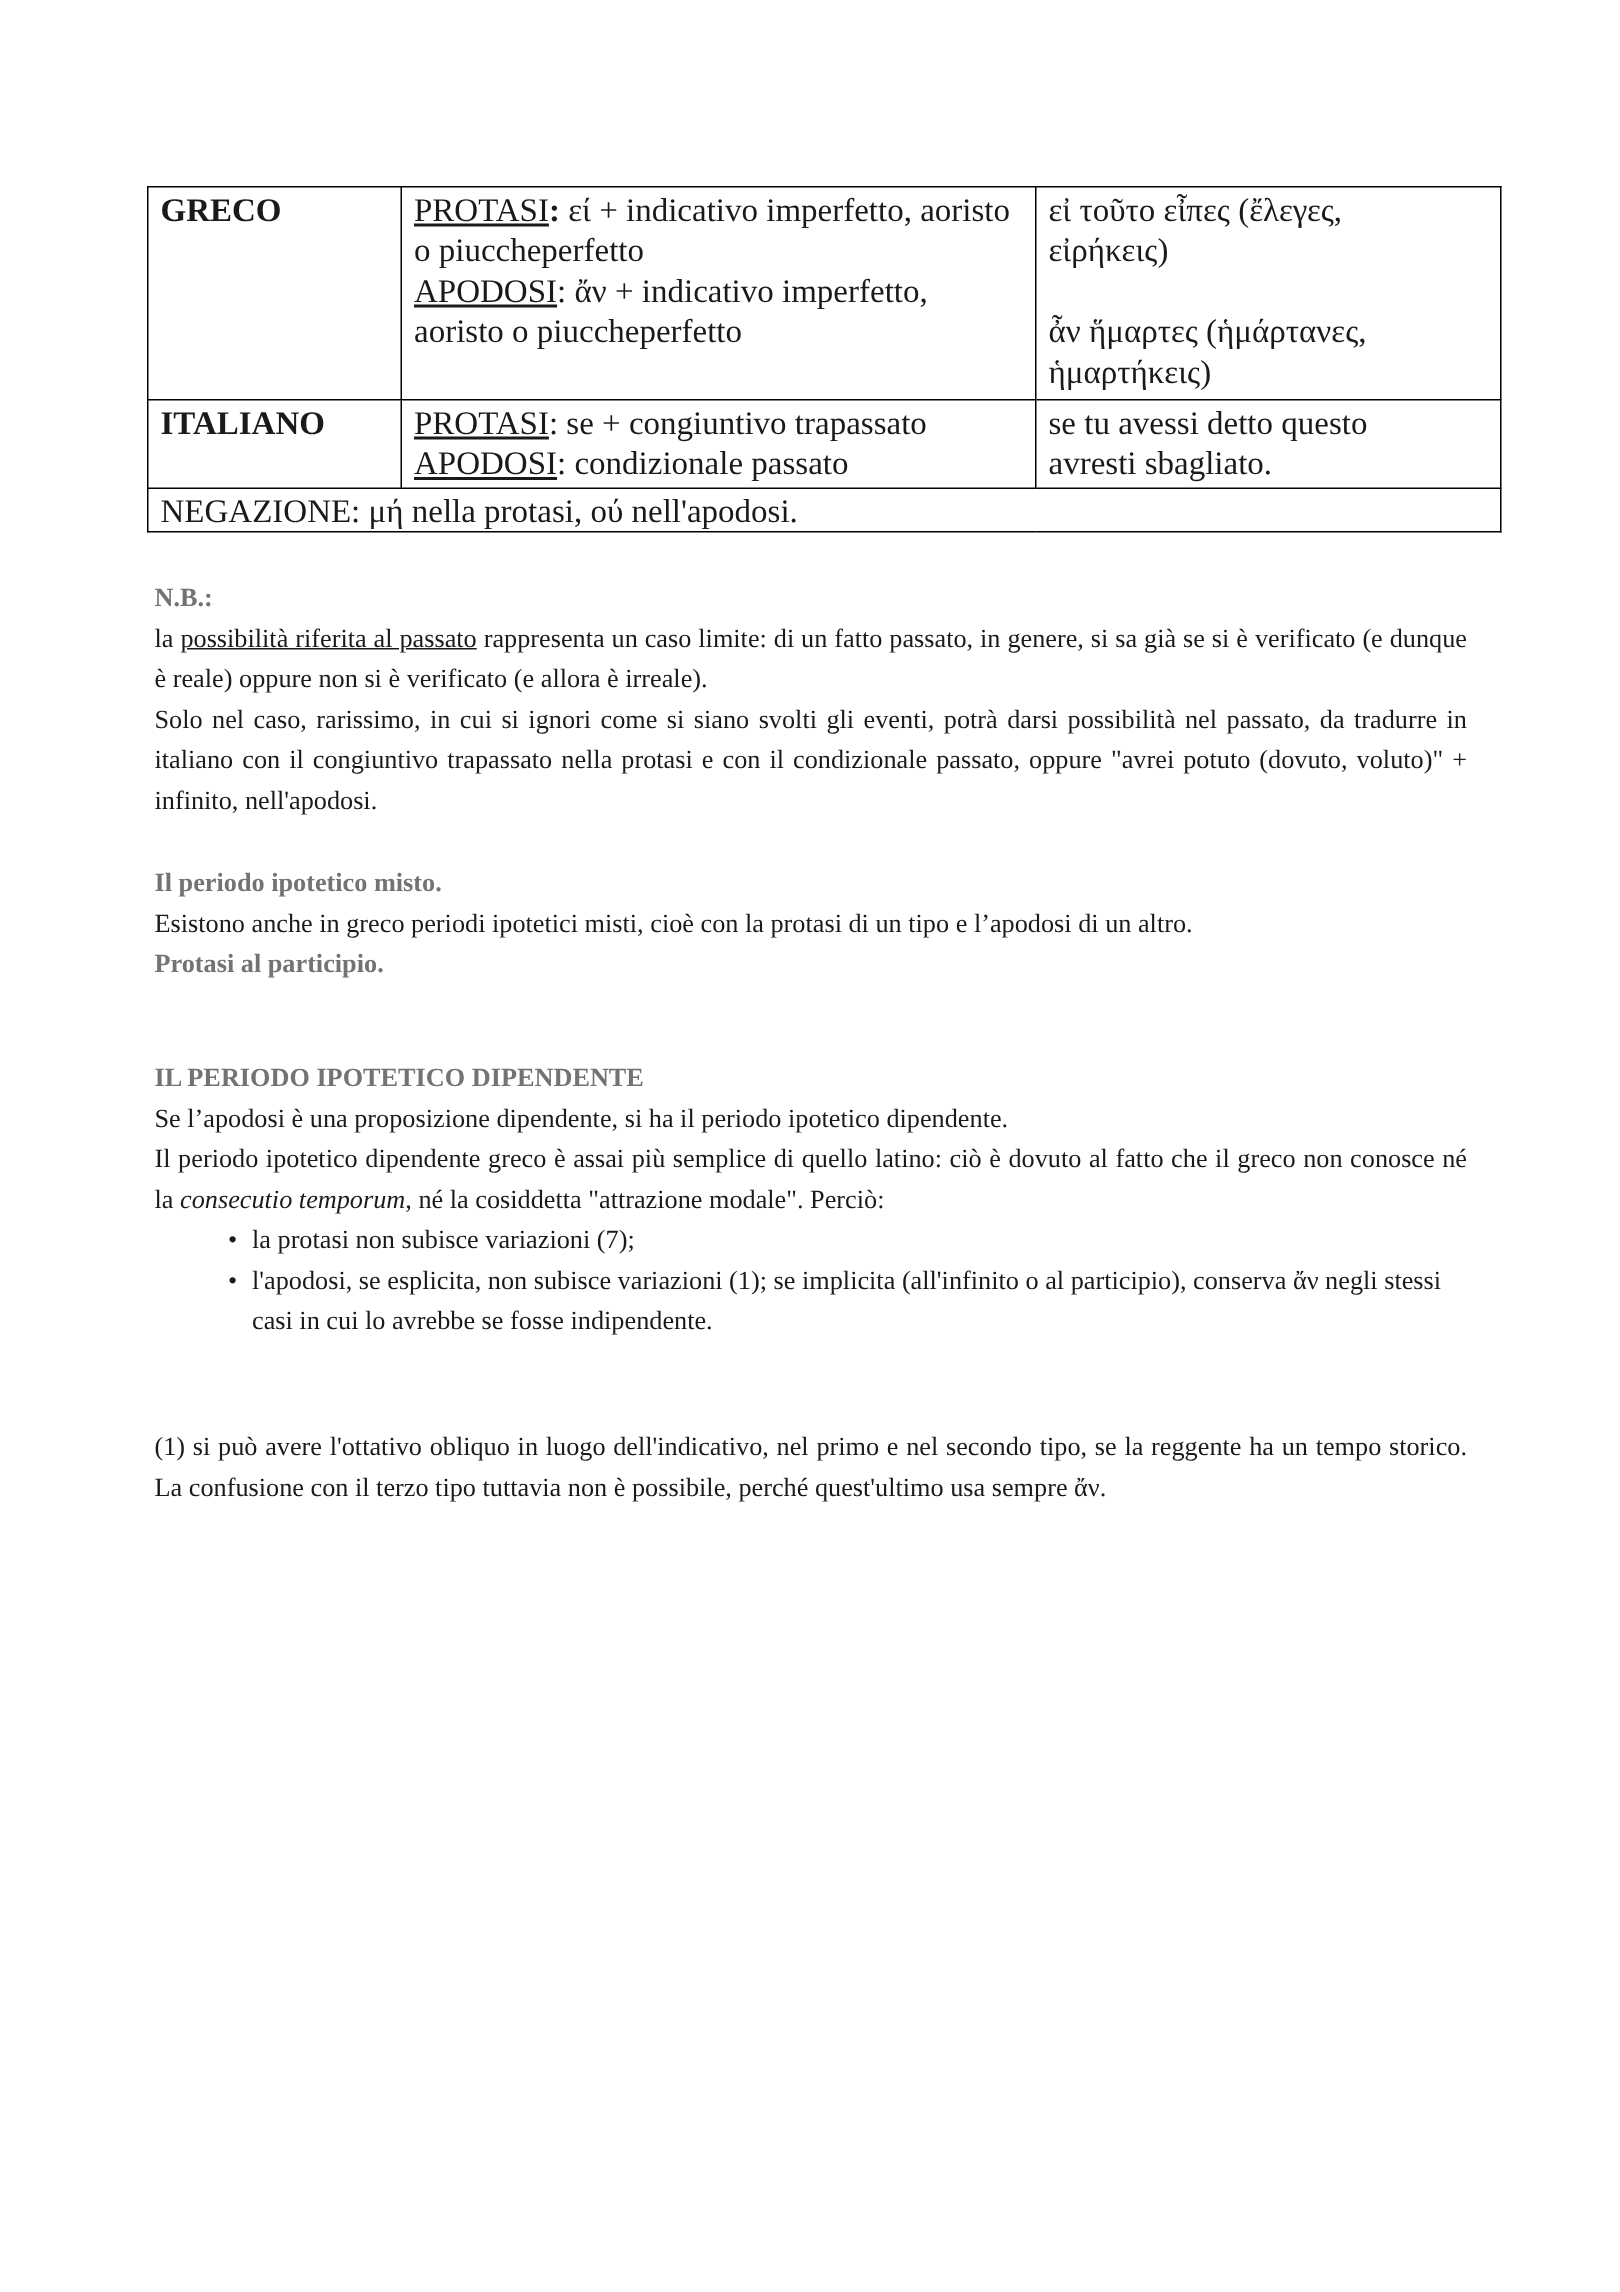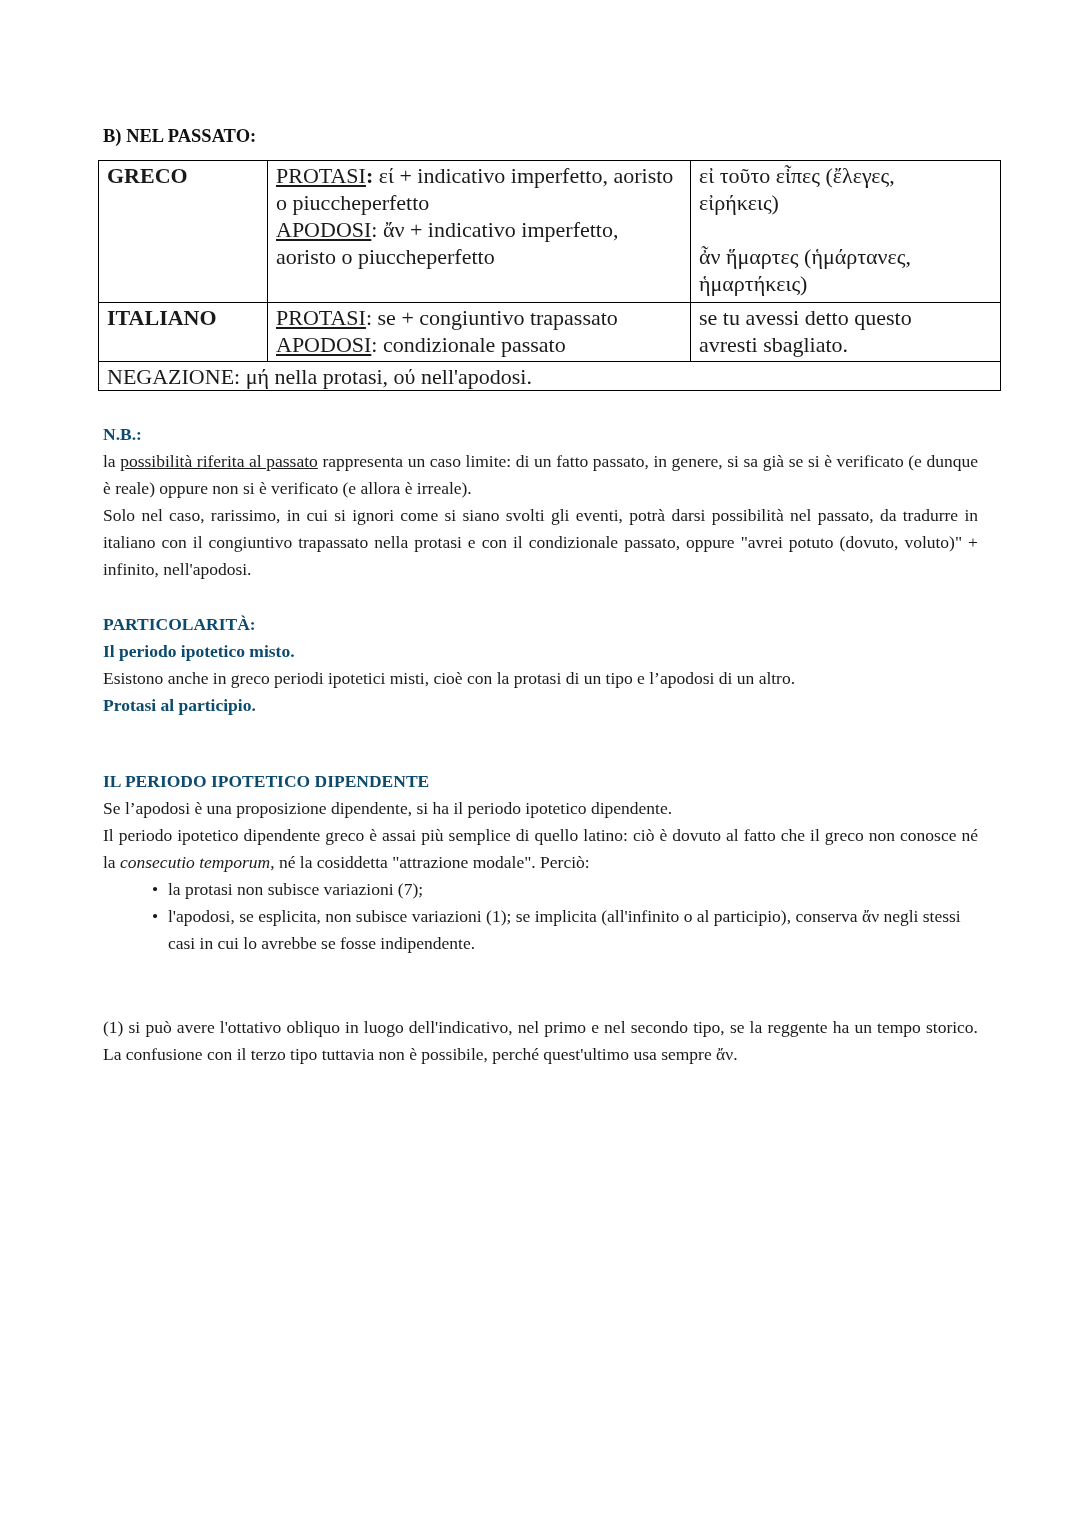--- a/index.html
+++ b/index.html
@@ -43,35 +43,34 @@
   tr.r1 td { height: 142px; }
   tr.r2 td { height: 59px; }
   tr.r3 td { height: 29px; }
   .u { text-decoration: underline; }
   .b { font-weight: bold; }
   .i { font-style: italic; }
   .pre { white-space: pre-line; }
   .spacer-line { height: 27px; }
   .text-block { margin-left: 5px; width: 875px; }
   .para { margin: 0; text-align: justify; }
-  .red { color: #0c4a6e; font-weight: bold; }
+  .red { color: #737373; font-weight: bold; }
   .nb-block { margin-top: 30px; }
   .part-block { margin-top: 28px; }
   .dip-block { margin-top: 49px; }
   .foot-block { margin-top: 57px; }
   .bullet-row { display: flex; padding-left: 49px; text-align: left; }
   .bullet-marker { width: 16px; flex: 0 0 16px; }
   .bullet-text { flex: 1; }
 </style>
 </head>
 <body>
 
 <div class="content">
 
-  <h1 class="title">B) NEL PASSATO:</h1>
 
   <table class="gtable">
     <tbody>
         <tr class="r1">
       <td class="c1"><span>GRECO</span></td>
       <td class="c2">
         <span class="u">PROTASI</span><span class="b">:</span><span class="pre"> εί + indicativo imperfetto, aoristo
 o piuccheperfetto</span><br>
         <span class="u">APODOSI</span><span>:</span><span class="pre"> ἄν + indicativo imperfetto,
 aoristo o piuccheperfetto</span>
@@ -101,21 +100,20 @@
   </tbody>
     </table>
 
   <div class="text-block nb-block">
     <p class="para red">N.B.:</p>
     <p class="para"><span>la </span><span class="u">possibilità riferita al passato</span><span> rappresenta un caso limite: di un fatto passato, in genere, si sa già se si è verificato (e dunque è reale) oppure non si è verificato (e allora è irreale).</span></p>
     <p class="para">Solo nel caso, rarissimo, in cui si ignori come si siano svolti gli eventi, potrà darsi possibilità nel passato, da tradurre in italiano con il congiuntivo trapassato nella protasi e con il condizionale passato, oppure "avrei potuto (dovuto, voluto)" + infinito, nell'apodosi.</p>
   </div>
 
   <div class="text-block part-block">
-    <p class="para red">PARTICOLARITÀ:</p>
     <p class="para red">Il periodo ipotetico misto.</p>
     <p class="para">Esistono anche in greco periodi ipotetici misti, cioè con la protasi di un tipo e l’apodosi di un altro.</p>
     <p class="para red">Protasi al participio.</p>
   </div>
 
   <div class="text-block dip-block">
     <p class="para red">IL PERIODO IPOTETICO DIPENDENTE</p>
     <p class="para">Se l’apodosi è una proposizione dipendente, si ha il periodo ipotetico dipendente.</p>
     <p class="para"><span>Il periodo ipotetico dipendente greco è assai più semplice di quello latino: ciò è dovuto al fatto che il greco non conosce né la </span><span class="i">consecutio temporum</span><span>, né la cosiddetta "attrazione modale". Perciò:</span></p>
     <div class="bullet-row">

